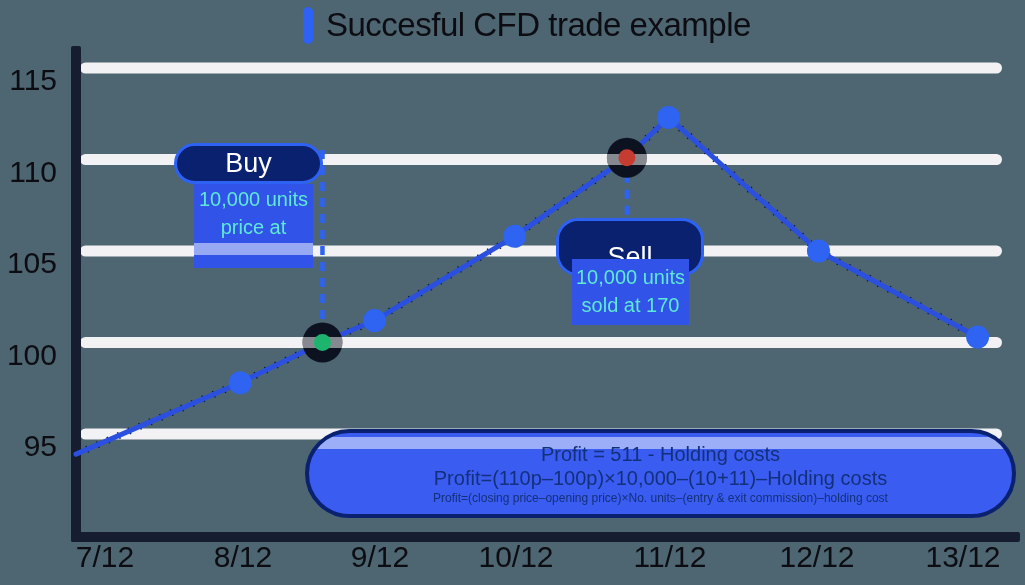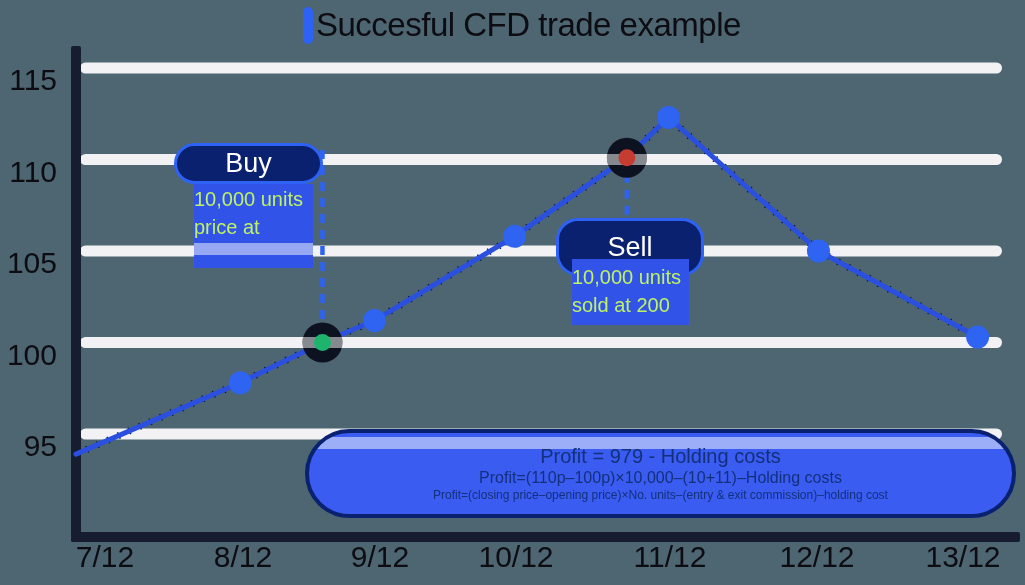--- a/index.html
+++ b/index.html
@@ -8,47 +8,47 @@
     width:1025px;height:585px;
     background:var(--bg);
     overflow:hidden;
     font-family:"Liberation Sans", sans-serif;
   }
   .stage svg{position:absolute;left:0;top:0;}
   .tick{font:500 30px "Liberation Sans",sans-serif;fill:var(--ink);}
 
   .title-wrap{
     position:absolute;left:303px;top:6px;
-    display:flex;align-items:center;gap:3px;
+    display:flex;align-items:center;gap:13px;
   }
   .title-bar{
     width:10px;height:37px;border-radius:5px;
     background:var(--accent);display:inline-block;
   }
   .title{
     margin:0;font-size:33px;font-weight:500;
     color:var(--ink);letter-spacing:-0.5px;white-space:nowrap;
   }
 
   .pill{
     position:absolute;box-sizing:border-box;
     background:var(--navy);
     border:3px solid var(--accent);
     border-radius:22px;
     color:#ffffff;
     display:flex;align-items:center;justify-content:center;
     font-size:27px;font-weight:500;
   }
   .buy-pill{left:174px;top:143px;width:149px;height:41px;align-items:center;}
-  .sell-pill{left:556px;top:218px;width:148px;height:58px;}
+  .sell-pill{left:556px;top:218px;width:148px;height:58px;align-items:flex-end;}
 
   .note{
     position:absolute;box-sizing:border-box;
     background:var(--note-blue);
-    color:#bef264;
+    color:#5eead4;text-align:center;
     font-size:20px;font-weight:500;
     overflow:hidden;
   }
   .note span{display:block;position:relative;}
   .buy-note{left:194px;top:184px;width:119px;height:84px;line-height:28px;padding-top:1px;}
   .sell-note{left:572px;top:259px;width:117px;height:66px;line-height:28px;padding-top:4px;}
   .grid-stripe{
     position:absolute;left:0;right:0;height:12px;
     background:rgba(255,255,255,0.5);
   }
@@ -59,21 +59,21 @@
     position:absolute;left:305px;top:429px;width:711px;height:89px;
     box-sizing:border-box;
     background:var(--profit-fill);
     border:4px solid var(--navy);
     border-radius:45px;
     color:var(--profit-ink);
     display:flex;flex-direction:column;align-items:center;justify-content:center;
     gap:1px;font-weight:500;overflow:hidden;
   }
   .profit-box .l1{font-size:20px;position:relative;}
-  .profit-box .l2{font-size:16px;position:relative;}
+  .profit-box .l2{font-size:20px;position:relative;}
   .profit-box .l3{font-size:12px;position:relative;white-space:nowrap;}
 </style>
 </head>
 <body>
 
 <div class="stage">
 
   <svg id="chart" width="1025" height="585" viewBox="0 0 1025 585">
       <rect x="80" y="62.5" width="922" height="11" rx="5.5" fill="#f2f2f4"></rect>
       <rect x="80" y="154" width="922" height="11" rx="5.5" fill="#f2f2f4"></rect>
@@ -138,23 +138,23 @@
     <div class="grid-stripe buy-stripe"></div>
     <span>10,000 units</span>
     <span>price at</span>
   </div>
 
   <div class="pill sell-pill">
     <span>Sell</span>
   </div>
   <div class="note sell-note">
     <span>10,000 units</span>
-    <span>sold at 200</span>
+    <span>sold at 170</span>
   </div>
 
   <div class="profit-box">
     <div class="grid-stripe profit-stripe"></div>
-    <div class="l1">Profit = 979 - Holding costs</div>
+    <div class="l1">Profit = 511 - Holding costs</div>
     <div class="l2">Profit=(110p–100p)×10,000–(10+11)–Holding costs</div>
     <div class="l3">Profit=(closing price–opening price)×No. units–(entry &amp; exit commission)–holding cost</div>
   </div>
 
 </div>
 
 </body></html>

